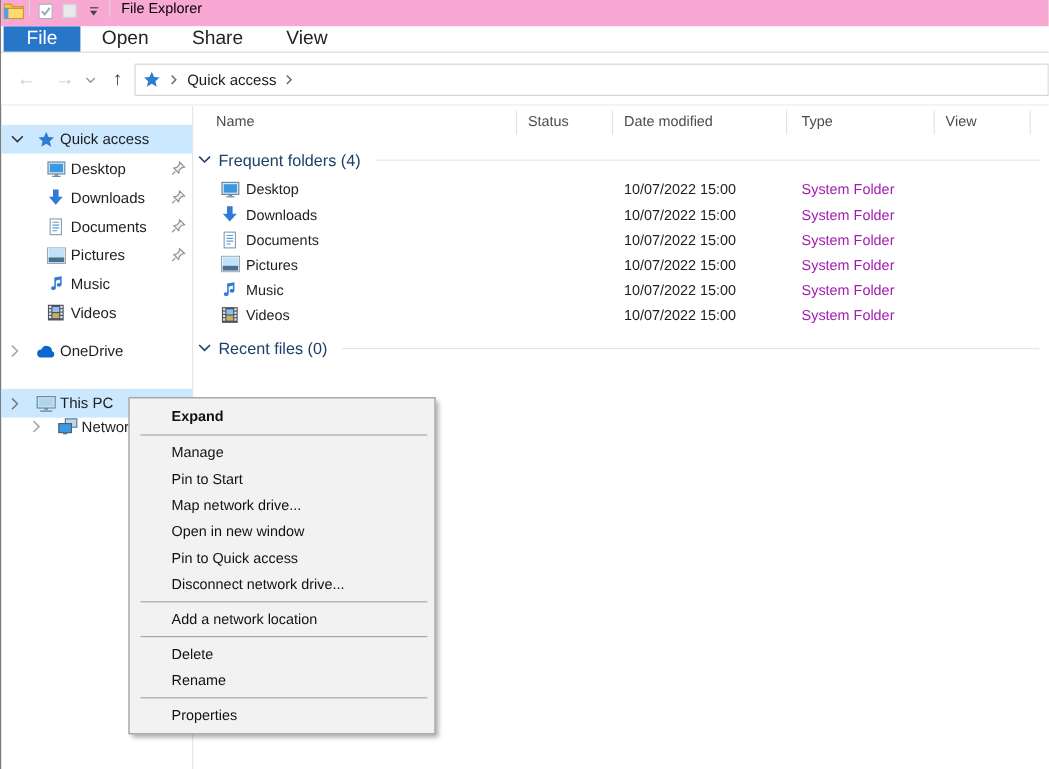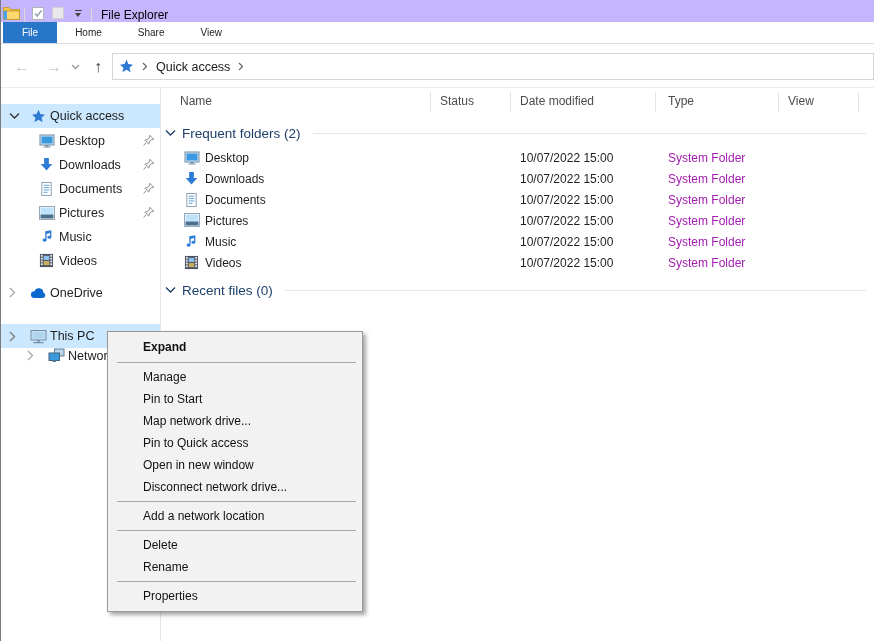--- a/index.html
+++ b/index.html
@@ -5,33 +5,33 @@
   * { margin:0; padding:0; box-sizing:border-box; }
   html,body { width:874px; height:641px; overflow:hidden; background:#fff;
               font-family:"Liberation Sans","DejaVu Sans",sans-serif; color:#1e1e1e; }
   #app { position:relative; width:874px; height:641px; background:#fff; }
 
   
   .win-left-border { position:absolute; left:0; top:0; width:1px; height:641px; background:#7a7a7a; }
 
   
   .titlebar { position:absolute; left:1px; top:0; width:873px; height:22px;
-              display:flex; align-items:flex-end; background:#c4b5fd; }
+              display:flex; align-items:flex-start; background:#f9a8d4; }
   .qat-btn { width:20px; height:18px; display:flex; align-items:center; justify-content:center; }
   .tb-sep { width:1px; height:14px; background:#d9d9d9; margin:0 3px; }
   .title-text { font-size:12px; color:#000; margin-left:6px; }
   .qat-caret { display:flex; flex-direction:column; align-items:center; }
   .qat-caret .bar { width:7px; height:1px; background:#444; margin-bottom:2px; }
   .qat-caret .tri { width:0; height:0; border-left:3.5px solid transparent;
                     border-right:3.5px solid transparent; border-top:4px solid #444; }
 
   
   .ribbon-tabs { position:absolute; left:1px; top:22px; width:873px; height:22px;
                  display:flex; align-items:stretch; border-bottom:1px solid #dcdcdc; background:#fff; }
-  .tab { padding:0 18px; display:flex; align-items:center; font-size:10px; color:#242424; }
+  .tab { padding:0 18px; display:flex; align-items:center; font-size:16px; color:#242424; }
   .tab.file { background:#2876c8; color:#fff; margin-left:2px; padding:0 19px; }
 
   
   .addr-row { position:absolute; left:1px; top:45px; width:873px; height:43px;
               background:#fff; border-bottom:1px solid #ececec; }
   .nav-ico { position:absolute; top:0; height:43px; display:flex; align-items:center;
              justify-content:center; font-size:16px; }
   .nav-back { left:8px; width:26px; color:#c9c9c9; }
   .nav-fwd { left:40px; width:26px; color:#c9c9c9; }
   .nav-drop { left:66px; width:16px; }
@@ -110,21 +110,21 @@
         <span class="bar"></span>
           <span class="tri"></span>
       </span>
     </div>
     <div class="tb-sep"></div>
     <span class="title-text">File Explorer</span>
   </div>
 
   <div class="ribbon-tabs">
     <div class="tab file">File</div>
-    <div class="tab">Home</div>
+    <div class="tab">Open</div>
     <div class="tab">Share</div>
     <div class="tab">View</div>
   </div>
 
   <div class="addr-row">
     <div class="nav-ico nav-back">←</div>
     <div class="nav-ico nav-fwd">→</div>
     <div class="nav-ico nav-drop">
       <svg width="9" height="6" viewBox="0 0 9 6">
           <polyline points="1,1 4.5,4.5 8,1" fill="none" stroke="#9a9a9a" stroke-width="1.3"></polyline>
@@ -329,21 +329,21 @@
     <span class="col-sep" style="left:349px;"></span>
     <span class="col-sep" style="left:494px;"></span>
     <span class="col-sep" style="left:617px;"></span>
     <span class="col-sep" style="left:697px;"></span>
   </div>
 
   <div class="group-hdr" style="top:123px;">
     <svg width="11" height="8" viewBox="0 0 11 8">
         <polyline points="1,1.5 5.5,6 10,1.5" fill="none" stroke="#1c3e68" stroke-width="1.3"></polyline>
       </svg>
-    <span class="gh-label">Frequent folders (2)</span>
+    <span class="gh-label">Frequent folders (4)</span>
     <span class="gh-line"></span>
   </div>
 
   <div class="frow" style="top:148px;">
     <span class="f-ico">
       <svg width="16" height="16" viewBox="0 0 16 16">
           <rect x="1" y="2" width="14" height="10" fill="#d7e6f2" stroke="#6f8aa2"></rect>
           <rect x="2.5" y="3.5" width="11" height="7" fill="#3b99e0"></rect>
           <rect x="6.5" y="12" width="3" height="1.5" fill="#6f8aa2"></rect>
           <rect x="4.5" y="13.5" width="7" height="1" fill="#6f8aa2"></rect>
@@ -432,22 +432,22 @@
     <span class="gh-label">Recent files (0)</span>
     <span class="gh-line"></span>
   </div>
 
   <div class="ctx-menu">
     <div class="ctx-item default">Expand</div>
     <div class="ctx-sep"></div>
     <div class="ctx-item">Manage</div>
     <div class="ctx-item">Pin to Start</div>
     <div class="ctx-item">Map network drive...</div>
+    <div class="ctx-item">Open in new window</div>
     <div class="ctx-item">Pin to Quick access</div>
-    <div class="ctx-item">Open in new window</div>
     <div class="ctx-item">Disconnect network drive...</div>
     <div class="ctx-sep"></div>
     <div class="ctx-item">Add a network location</div>
     <div class="ctx-sep"></div>
     <div class="ctx-item">Delete</div>
     <div class="ctx-item">Rename</div>
     <div class="ctx-sep"></div>
     <div class="ctx-item">Properties</div>
   </div>
 </div>

